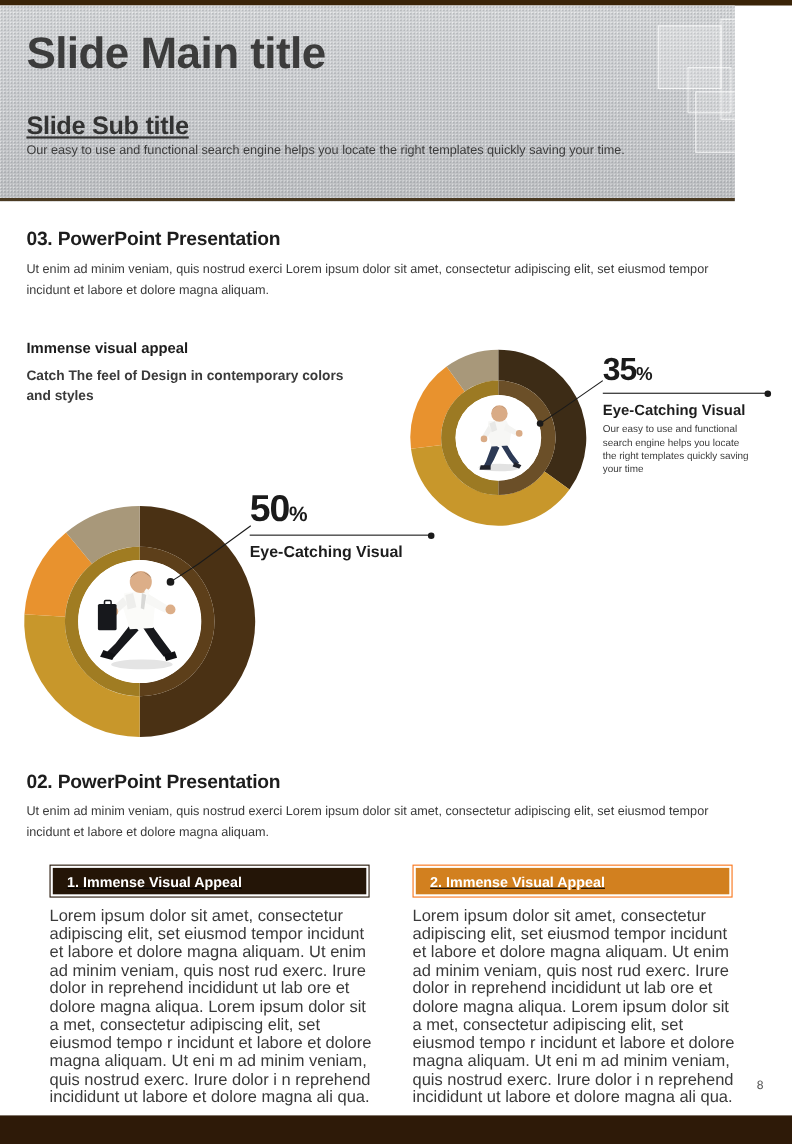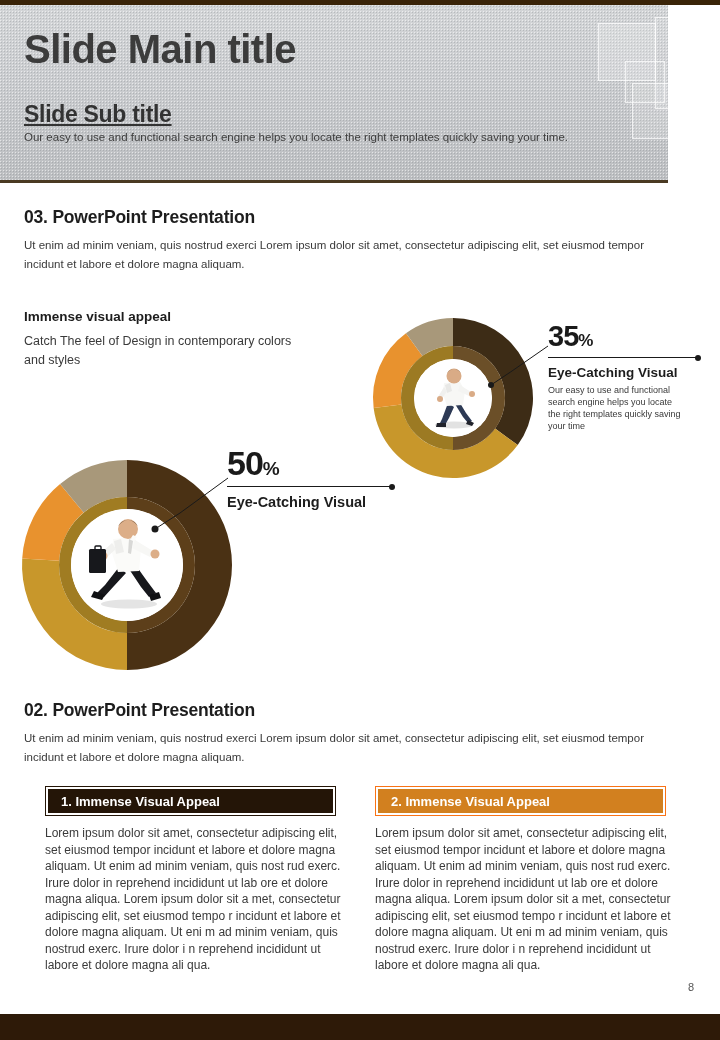--- a/index.html
+++ b/index.html
@@ -77,21 +77,21 @@
   #sec2-title { top: 700px; }
   #sec2-body  { top: 729px; }
 
   
   .feat-title {
     position: absolute; left: 24px; top: 309px;
     font-size: 13.5px; font-weight: bold; color: #1d1d1d;
   }
   .feat-body {
     position: absolute; left: 24px; top: 332px; width: 290px;
-    font-size: 12.5px; color: #3a3a3a; line-height: 19px;
+    font-size: 12.5px; color: #3a3a3a; line-height: 19px; font-weight: bold;
   }
 
   
   .donut { position: absolute; }
   .donut svg { display: block; overflow: visible; }
 
   .person {
     position: absolute; border-radius: 50%; overflow: hidden;
     background: #ffffff;
   }
@@ -118,35 +118,35 @@
   .callout.big .ctitle { font-size: 14.5px; }
   .callout.big .cbody { font-size: 11.5px; line-height: 15px; }
   .callout.big .pct { font-size: 34px; }
   .callout.big .pct .sym { font-size: 19px; }
 
   .leader { position: absolute; overflow: visible; }
 
   
   .bar {
     position: absolute; height: 30px;
-    display: flex; align-items: center;
+    display: flex; align-items: center; text-decoration: underline;
   }
   .bar .inner {
     width: 100%; height: 100%;
     display: flex; align-items: center; padding-left: 13px;
     font-size: 13px; font-weight: bold; color: #ffffff;
   }
   .bar.dark  { border: 1px solid #241507; padding: 2px; background: #fff; }
   .bar.dark  .inner { background: #241507; }
   .bar.gold  { border: 1px solid #f97316; padding: 2px; background: #fff; }
   .bar.gold  .inner { background: #d2801f; }
 
   .col-body {
     position: absolute; width: 300px;
-    font-size: 12px; color: #3a3a3a; line-height: 16.5px;
+    font-size: 15px; color: #3a3a3a; line-height: 16.5px;
   }
 
   
   .page-num {
     position: absolute; right: 26px; top: 981px;
     font-size: 11px; color: #555;
   }
   .footer {
     position: absolute; bottom: 0; left: 0; width: 720px; height: 26px;
     background: #2e1a08;

